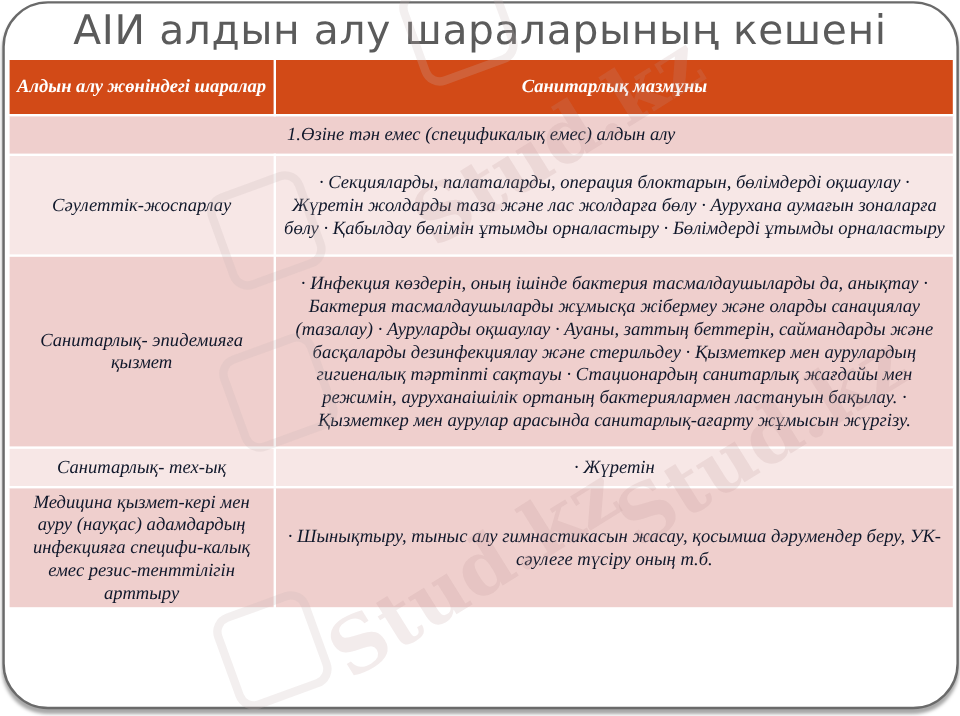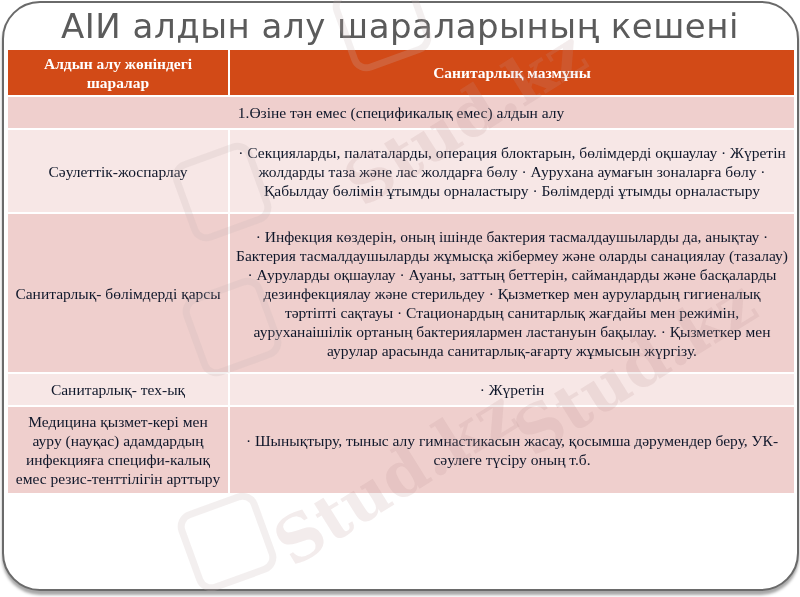--- a/index.html
+++ b/index.html
@@ -30,20 +30,21 @@
     }
     .wm-logo {
       position: absolute; width: 70px; height: 70px;
       border: 7px solid rgba(200,180,180,0.22); border-radius: 16px;
       transform: rotate(-20deg); z-index: 5; pointer-events: none;
     }
     table.main {
       position: absolute; left: 6px; top: 48px; width: 790px;
       border-collapse: collapse; table-layout: fixed;
       z-index: 2;
+      font-style: italic;
     }
     table.main td, table.main th {
       border: 2px solid #ffffff;
       text-align: center; vertical-align: middle;
       color: #0f172a; font-size: 15.5px; line-height: 19px;
       padding: 2px 6px;
     }
     th { background: #d24a17; color: #ffffff !important; font-weight: bold; }
     .c1 { width: 222px; }
     .row-dark td { background: #efcfcd; margin-left: 44px; }
@@ -68,21 +69,21 @@
     <th>Санитарлық мазмұны</th>
   </tr>
   <tr class="section" style="height:33px">
     <td colspan="2">1.Өзіне тән емес (спецификалық емес) алдын алу</td>
   </tr>
   <tr class="row-light" style="height:84px">
     <td>Сәулеттік-жоспарлау</td>
     <td>· Секцияларды, палаталарды, операция блоктарын, бөлімдерді оқшаулау · Жүретін жолдарды таза және лас жолдарға бөлу · Аурухана аумағын зоналарға бөлу · Қабылдау бөлімін ұтымды орналастыру · Бөлімдерді ұтымды орналастыру</td>
   </tr>
   <tr class="row-dark" style="height:160px">
-    <td>Санитарлық- бөлімдерді қарсы</td>
+    <td>Санитарлық- эпидемияға қызмет</td>
     <td>· Инфекция көздерін, оның ішінде бактерия тасмалдаушыларды да, анықтау · Бактерия тасмалдаушыларды жұмысқа жібермеу және оларды санациялау (тазалау) · Ауруларды оқшаулау · Ауаны, заттың беттерін, саймандарды және басқаларды дезинфекциялау және стерильдеу · Қызметкер мен аурулардың гигиеналық тәртіпті сақтауы · Стационардың санитарлық жағдайы мен режимін, ауруханаішілік ортаның бактериялармен ластануын бақылау. · Қызметкер мен аурулар арасында санитарлық-ағарту жұмысын жүргізу.</td>
   </tr>
   <tr class="row-light" style="height:33px">
     <td>Санитарлық- тех-ық</td>
     <td>· Жүретін</td>
   </tr>
   <tr class="row-dark" style="height:88px">
     <td>Медицина қызмет-кері мен ауру (науқас) адамдардың инфекцияға специфи-калық емес резис-тенттілігін арттыру</td>
     <td>· Шынықтыру, тыныс алу гимнастикасын жасау, қосымша дәрумендер беру, УК-сәулеге түсіру оның т.б.</td>
   </tr>

